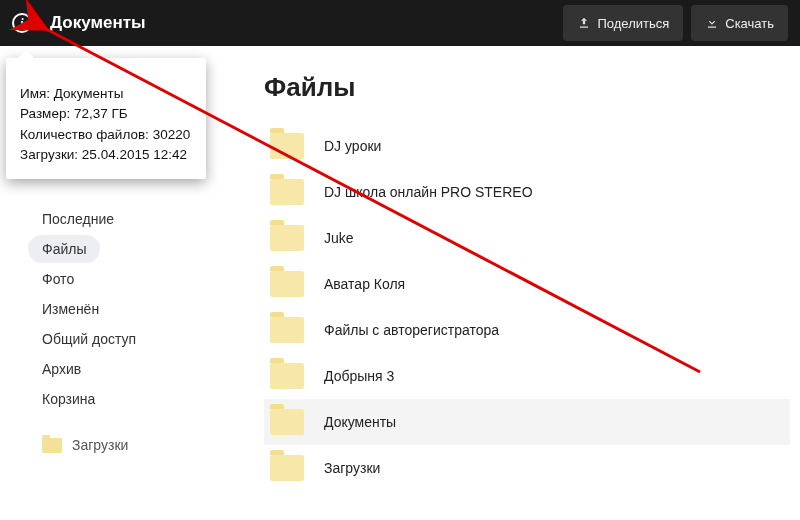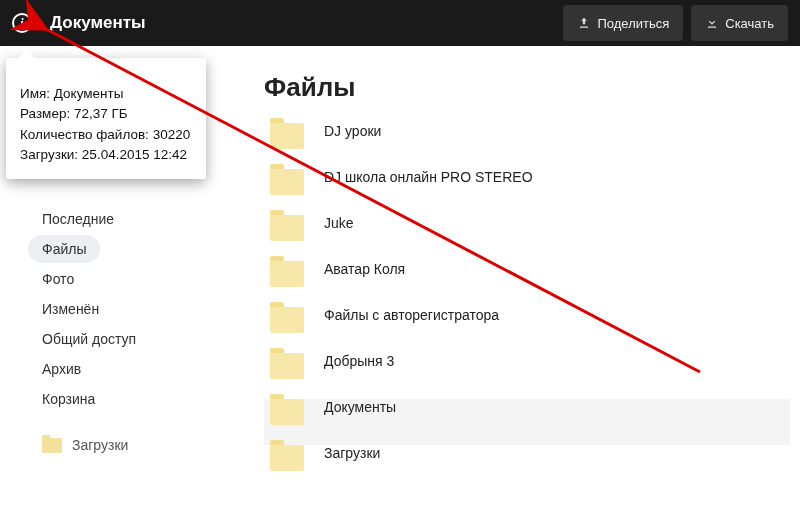--- a/index.html
+++ b/index.html
@@ -114,20 +114,21 @@
       overflow: hidden;
     }
     .main h1 {
       font-size: 26px;
       font-weight: bold;
       margin-bottom: 20px;
     }
     .filelist { }
     .file-row {
       display: flex;
+      align-items: center;
       gap: 20px;
       height: 46px;
       padding-left: 6px;
       cursor: pointer;
     }
     .file-row.hl { background: #f4f4f4; }
     .folder {
       width: 34px; height: 26px;
       background: #f7e7a8;
       border-radius: 2px;

